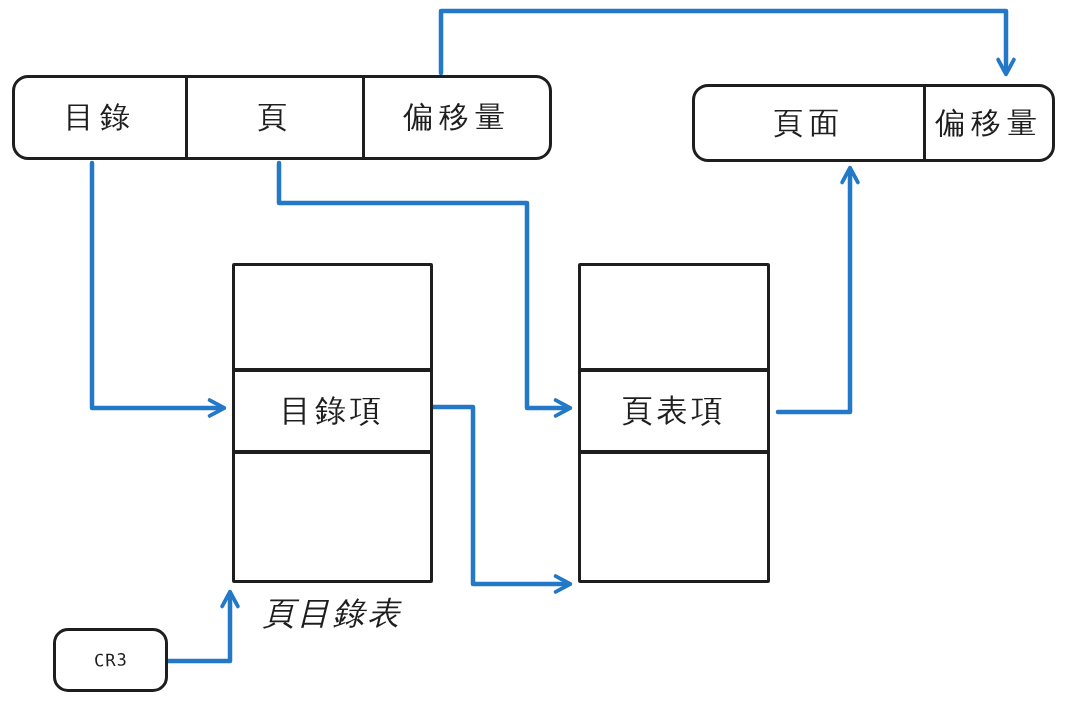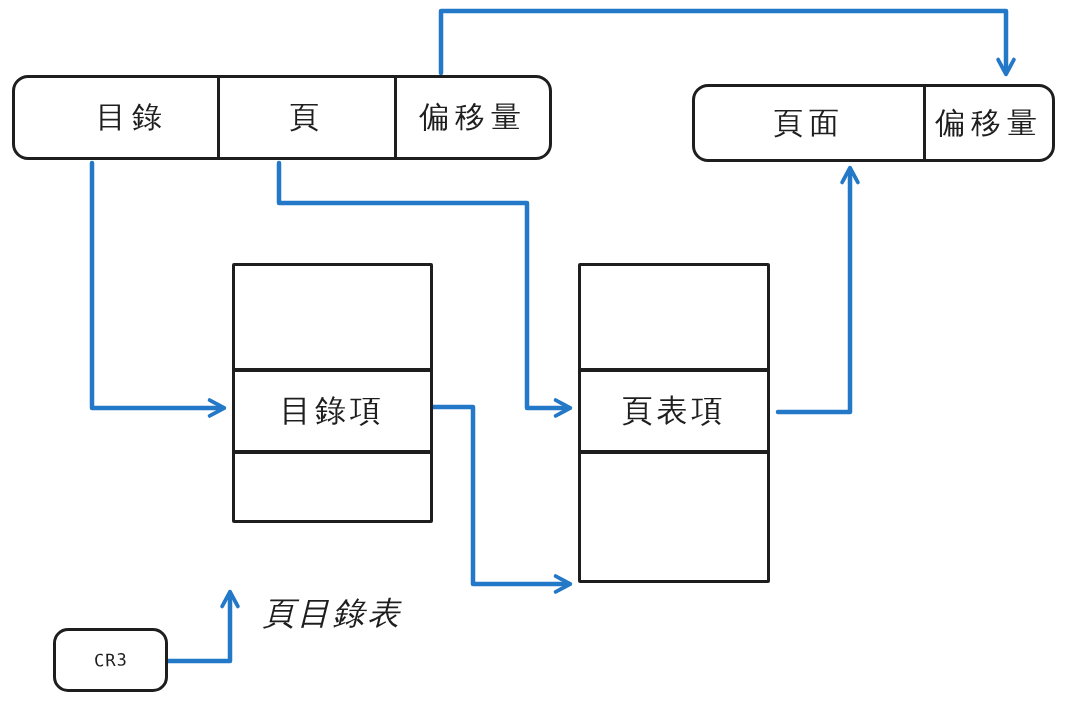--- a/index.html
+++ b/index.html
@@ -49,32 +49,32 @@
   }
   .addr-cell {
     display: flex;
     align-items: center;
     justify-content: center;
     font-size: 30px;
     letter-spacing: 6px;
     border-right: 3px solid var(--stroke);
   }
   .addr-cell:last-child { border-right: none; }
-  .va-box { left: 12px; top: 75px; width: 540px; height: 85px; padding-left: 32px; }
+  .va-box { left: 12px; top: 75px; width: 540px; height: 85px; }
   .pa-box { left: 692px; top: 84px; width: 363px; height: 78px; }
   
   .mem-table {
     position: absolute;
     display: flex;
     flex-direction: column;
     border: 3px solid var(--stroke);
     border-radius: 2px;
     background: var(--background);
   }
-  .pd-table { left: 232px; top: 263px; width: 201px; height: 260px; }
+  .pd-table { left: 232px; top: 263px; width: 201px; height: 320px; }
   .pt-table { left: 578px; top: 263px; width: 192px; height: 320px; }
   .mem-row { flex: 0 0 auto; }
   .row-top { height: 102px; }
   .row-entry {
     height: 86px;
     border-top: 4px solid var(--stroke);
     border-bottom: 4px solid var(--stroke);
     display: flex;
     align-items: center;
     justify-content: center;

